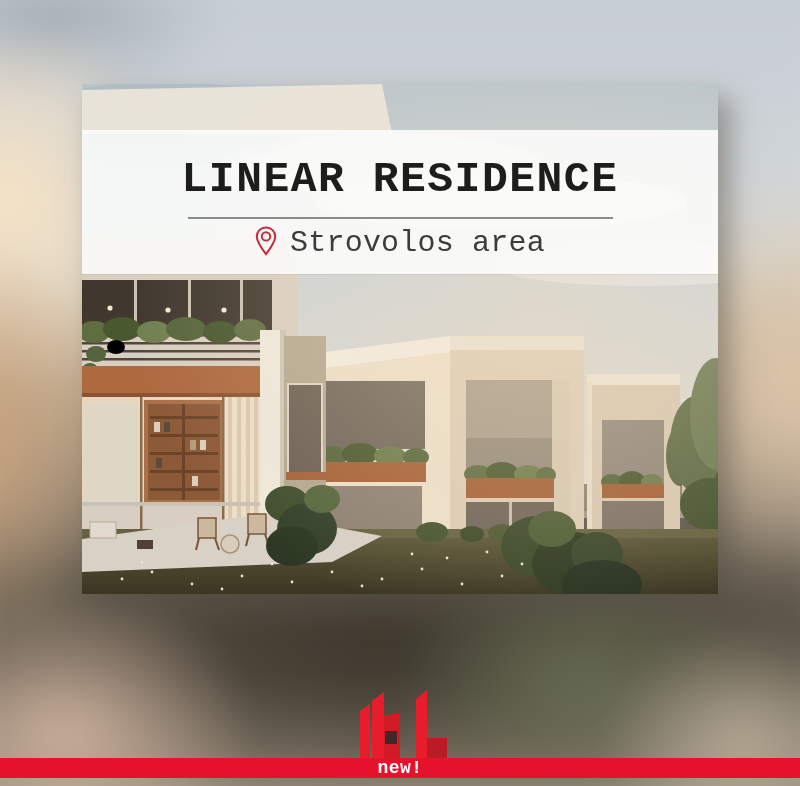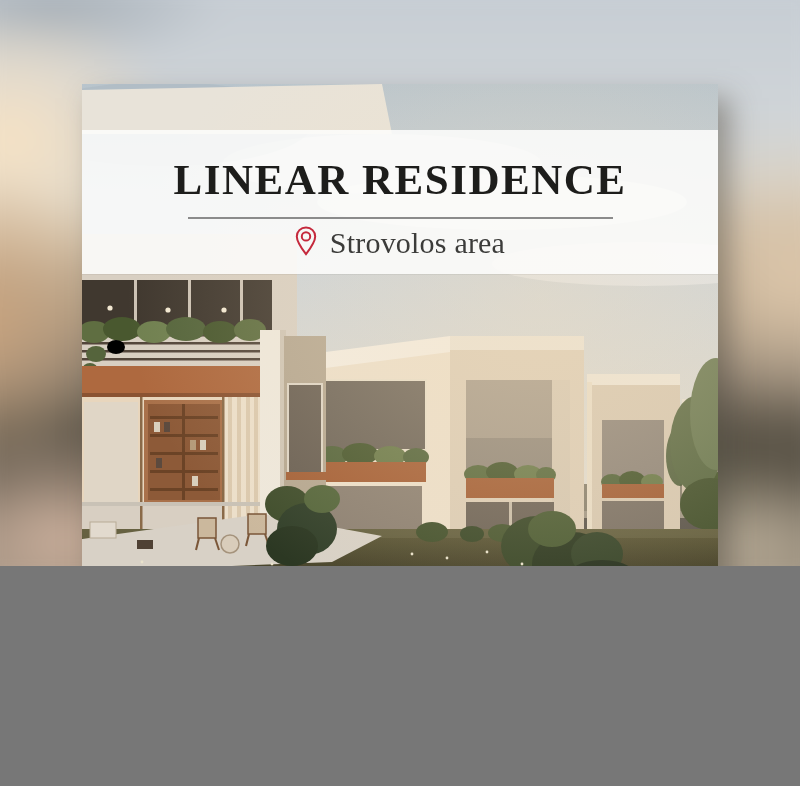--- a/index.html
+++ b/index.html
@@ -1,18 +1,18 @@
 <!DOCTYPE html>
 <html><head>
 <meta charset="utf-8">
 <style>
   html,body{margin:0;padding:0;background:#777;}
   .stage{
-    position:relative;width:800px;height:566px;overflow:hidden;
-    font-family:Liberation Serif, serif;background:#cfd4d8;
+    position:relative;width:800px;height:786px;overflow:hidden;
+    font-family:Liberation Mono, monospace;background:#cfd4d8;
   }
   
   .bg{position:absolute;left:-30px;top:-30px;right:-30px;bottom:-30px;filter:blur(16px);}
   .bg div{position:absolute;}
   .bg-base{inset:0;background:linear-gradient(180deg,
       #c5ccd3 0%,#cfd4d8 22%,#d8d6cf 34%,#cdbda6 44%,#b3a189 54%,
       #8d8070 64%,#5f584b 74%,#544e42 82%,#7b7264 90%,#9a8d7c 100%);}
   .bg-streak-tl{left:-4%;top:-4%;width:34%;height:20%;
       background:radial-gradient(ellipse at 40% 50%,rgba(148,158,167,.65),rgba(148,158,167,0) 70%);}
   .bg-cream-left{left:-6%;top:8%;width:30%;height:42%;
@@ -320,14 +320,17 @@
 
   <svg class="logo" viewBox="0 0 97 72">
     <polygon points="5,25 15,18 15,72 5,72" fill="#e71d2b"></polygon>
     <polygon points="17,15 29,6 29,72 17,72" fill="#e71d2b"></polygon>
     <polygon points="29,30 45,26 45,72 29,72" fill="#d01a26"></polygon>
     <rect x="30" y="45" width="12" height="13" fill="#3f282a"></rect>
     <polygon points="61,13 72,4 72,72 61,72" fill="#e71d2b"></polygon>
     <rect x="72" y="52" width="20" height="20" fill="#b91c25"></rect>
   </svg>
 
+  <div class="ribbon">
+    <span class="ribbon-label">new!</span>
+  </div>
 
 </div>
 
 </body></html>

